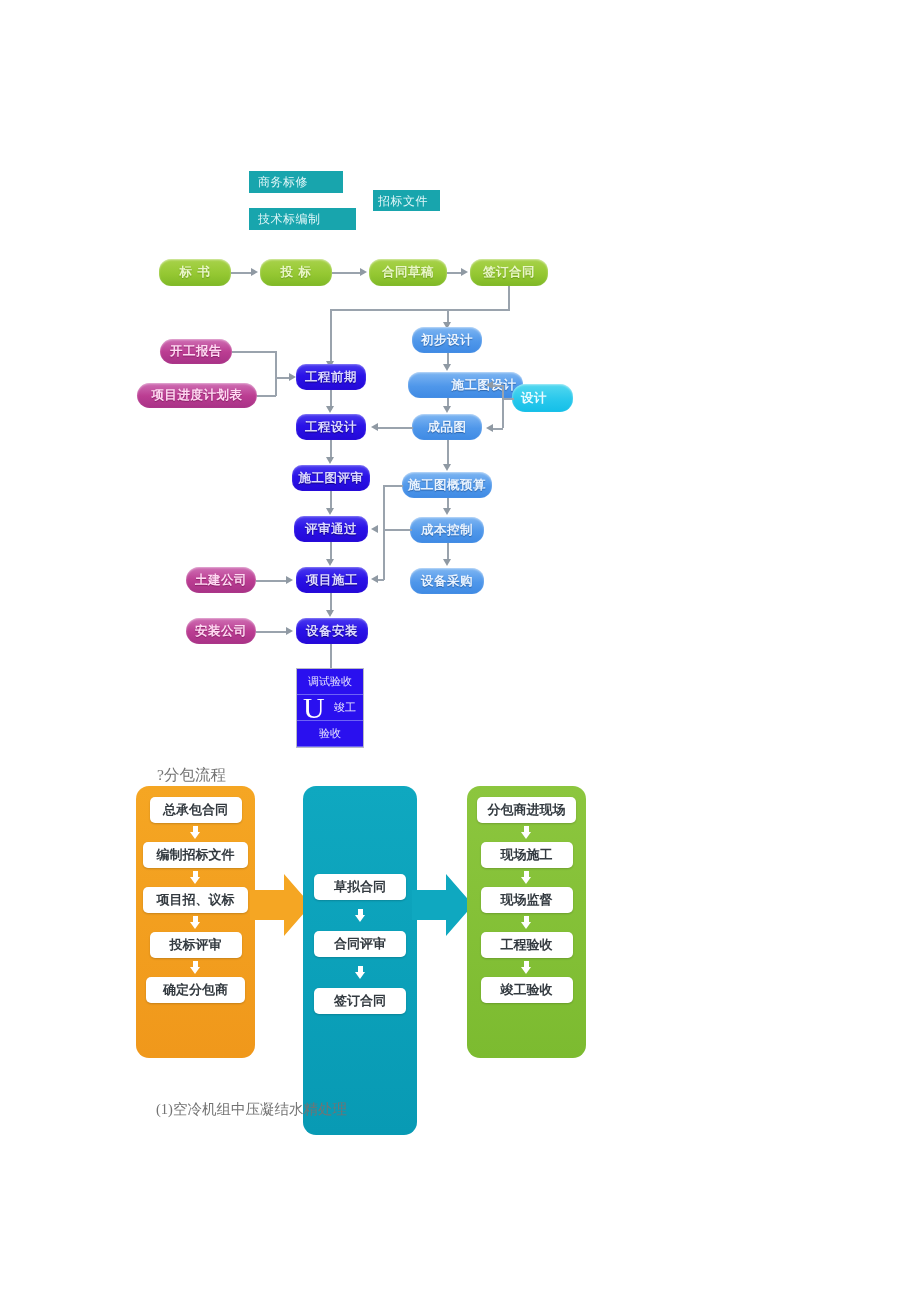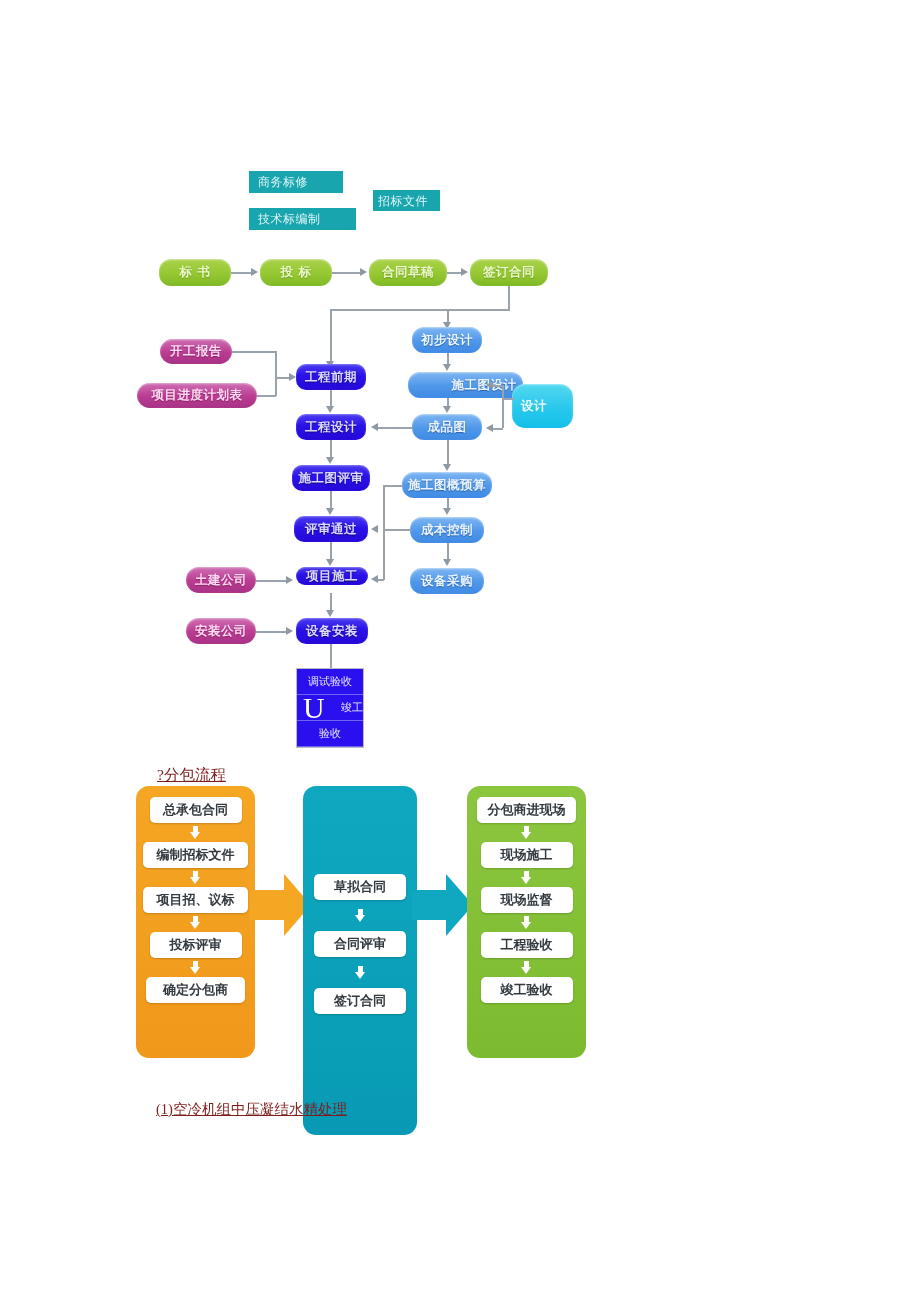--- a/index.html
+++ b/index.html
@@ -101,24 +101,23 @@
     width:11px;height:13px;position:relative;margin:3px 0;
   }
   .dnArrow .stem{position:absolute;left:3px;top:0;width:5px;height:7px;background:#ffffff;}
   .dnArrow .head{position:absolute;left:0;top:6px;width:0;height:0;
     border-left:5.5px solid transparent;border-right:5.5px solid transparent;border-top:7px solid #ffffff;}
   .bigRight{position:absolute;}
   .bigRight svg{display:block;}
 
   
   .txt{
-    position:absolute;color:#7f1d1d;
+    position:absolute;color:#737373;
     font-family:"Liberation Serif","DejaVu Serif",serif;
     white-space:nowrap;
-    text-decoration:underline;
   }
   .t15{font-size:15.5px;}
   .t14{font-size:14.5px;}
 </style>
 </head>
 <body>
 
 <div class="page">
 
   <div>
@@ -152,21 +151,21 @@
     <div class="ln h" style="left:232px;top:351px;width:44px;"></div>
     <div class="ln h" style="left:257px;top:395px;width:19px;"></div>
     <div class="ln v" style="left:275px;top:351px;height:45px;"></div>
     <div class="ln h" style="left:275px;top:377px;width:16px;"></div>
     <div class="arw r" style="left:289px;top:373px;"></div>
 
     <div class="node blue-pill" style="left:296px;top:364px;width:70px;height:26px;">工程前期</div>
     <div class="node blue-pill" style="left:296px;top:414px;width:70px;height:26px;">工程设计</div>
     <div class="node blue-pill" style="left:292px;top:465px;width:78px;height:26px;">施工图评审</div>
     <div class="node blue-pill" style="left:294px;top:516px;width:74px;height:26px;">评审通过</div>
-    <div class="node blue-pill" style="left:296px;top:567px;width:72px;height:18px;">项目施工</div>
+    <div class="node blue-pill" style="left:296px;top:567px;width:72px;height:26px;">项目施工</div>
     <div class="node blue-pill" style="left:296px;top:618px;width:72px;height:26px;">设备安装</div>
 
     <div class="ln v" style="left:330px;top:390px;height:20px;"></div>
     <div class="arw d" style="left:326px;top:406px;"></div>
     <div class="ln v" style="left:330px;top:440px;height:21px;"></div>
     <div class="arw d" style="left:326px;top:457px;"></div>
     <div class="ln v" style="left:330px;top:491px;height:21px;"></div>
     <div class="arw d" style="left:326px;top:508px;"></div>
     <div class="ln v" style="left:330px;top:542px;height:21px;"></div>
     <div class="arw d" style="left:326px;top:559px;"></div>
@@ -188,21 +187,21 @@
     <div class="ln v" style="left:447px;top:440px;height:25px;"></div>
     <div class="arw d" style="left:443px;top:464px;"></div>
     <div class="ln v" style="left:447px;top:498px;height:11px;"></div>
     <div class="arw d" style="left:443px;top:508px;"></div>
     <div class="ln v" style="left:447px;top:543px;height:17px;"></div>
     <div class="arw d" style="left:443px;top:559px;"></div>
 
     <div class="ln h" style="left:378px;top:427px;width:35px;"></div>
     <div class="arw l" style="left:371px;top:423px;"></div>
 
-    <div class="node cyan-pill" style="left:512px;top:384px;width:52px;height:44px;justify-content:flex-start;padding-left:9px;text-align:right;">设计</div>
+    <div class="node cyan-pill" style="left:512px;top:384px;width:52px;height:28px;justify-content:flex-start;padding-left:9px;text-align:right;">设计</div>
     <div class="ln v" style="left:502px;top:385px;height:43px;"></div>
     <div class="ln h" style="left:502px;top:398px;width:12px;"></div>
     <div class="ln h" style="left:492px;top:385px;width:11px;"></div>
     <div class="arw l" style="left:486px;top:381px;"></div>
     <div class="ln h" style="left:492px;top:428px;width:11px;"></div>
     <div class="arw l" style="left:486px;top:424px;"></div>
 
     <div class="ln h" style="left:383px;top:529px;width:29px;"></div>
     <div class="arw l" style="left:371px;top:525px;"></div>
     <div class="ln v" style="left:383px;top:485px;height:95px;"></div>
@@ -216,21 +215,21 @@
 
     <div class="node pink-pill" style="left:186px;top:567px;width:70px;height:26px;">土建公司</div>
     <div class="node pink-pill" style="left:186px;top:618px;width:70px;height:26px;">安装公司</div>
     <div class="ln h" style="left:256px;top:580px;width:32px;"></div>
     <div class="arw r" style="left:286px;top:576px;"></div>
     <div class="ln h" style="left:256px;top:631px;width:32px;"></div>
     <div class="arw r" style="left:286px;top:627px;"></div>
 
     <div class="vbox" style="left:296px;top:668px;width:66px;height:78px;">
       <div class="seg">调试验收</div>
-      <div class="seg" style="justify-content:flex-end;">竣工</div>
+      <div class="seg" style="justify-content:flex-end;padding-right:7px;">竣工</div>
       <div class="seg">验收</div>
       <div class="bigU" style="left:6px;top:24px;">U</div>
     </div>
   </div>
 
   <div class="txt t15" style="left:157px;top:765px;">?分包流程</div>
 
   <div>
 
     <div class="sub-col orange" style="left:136px;top:786px;width:119px;height:261px;padding-top:11px;">

